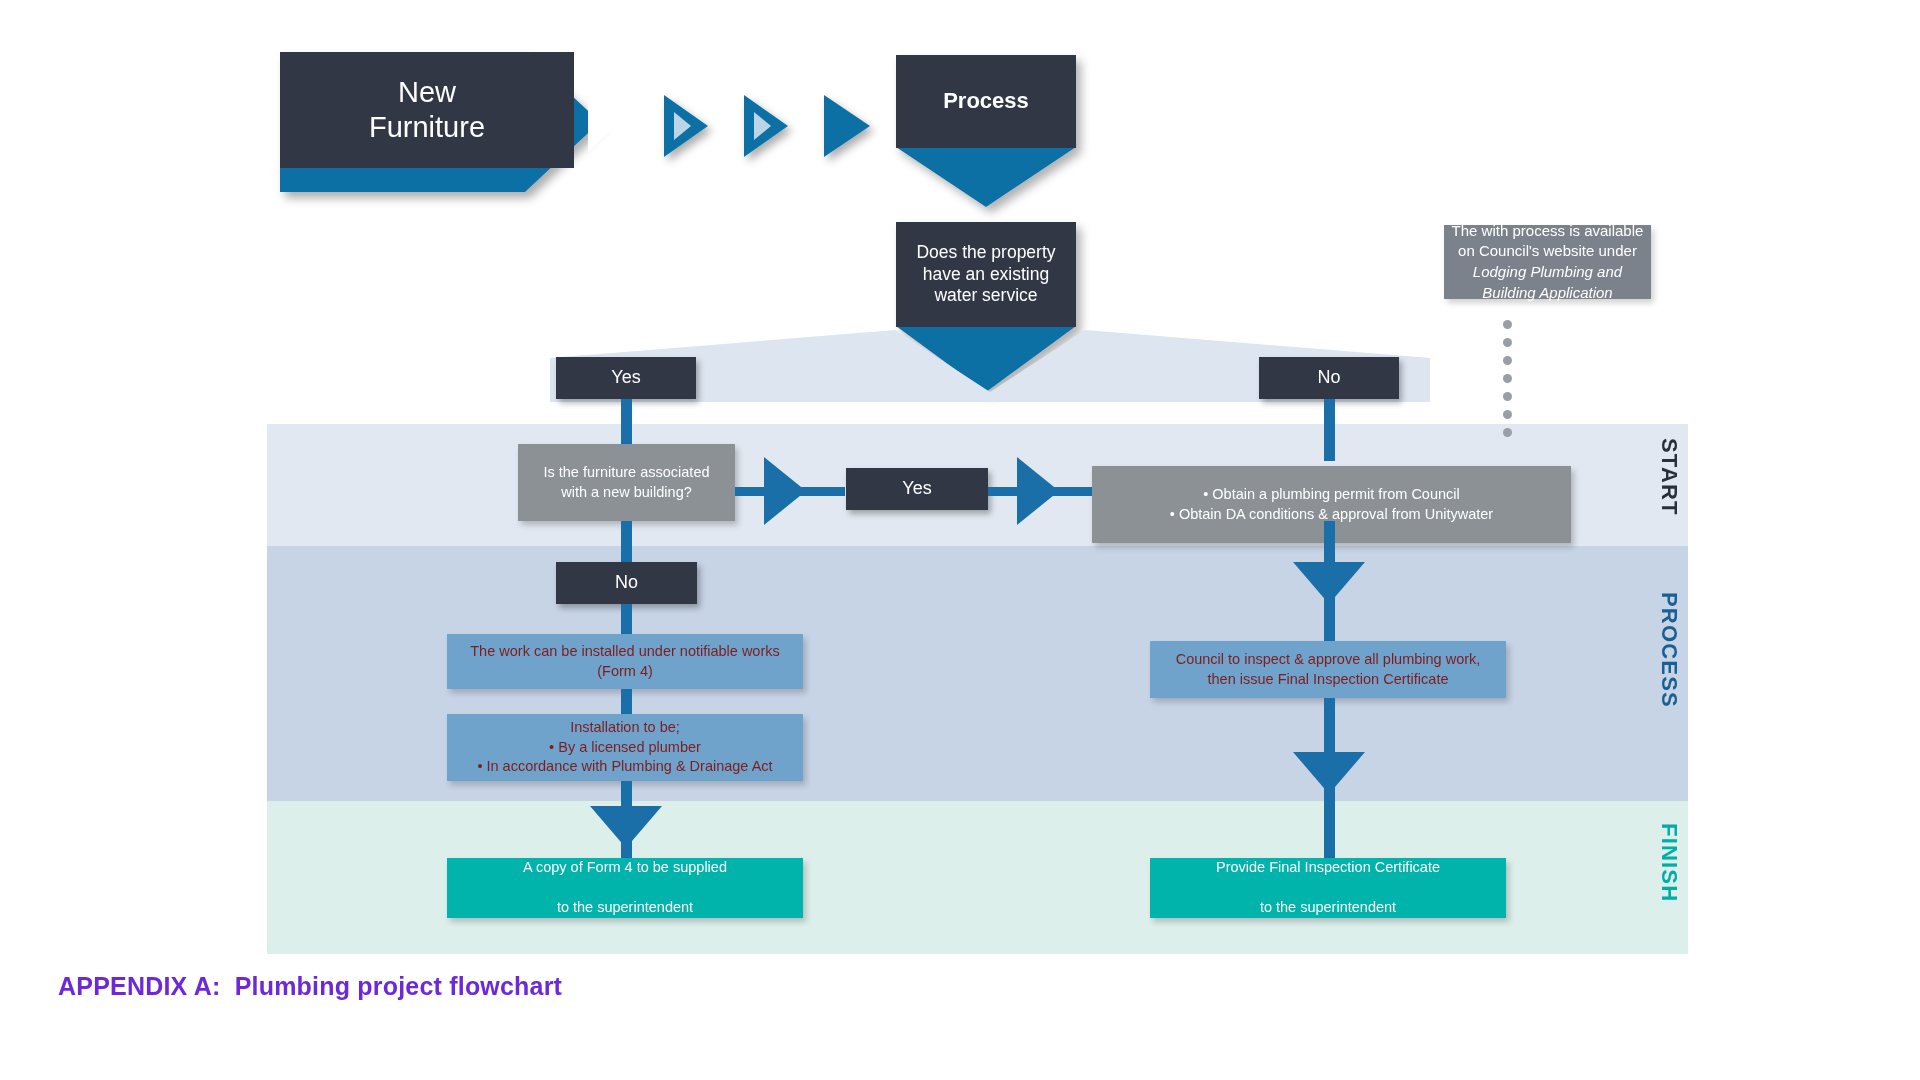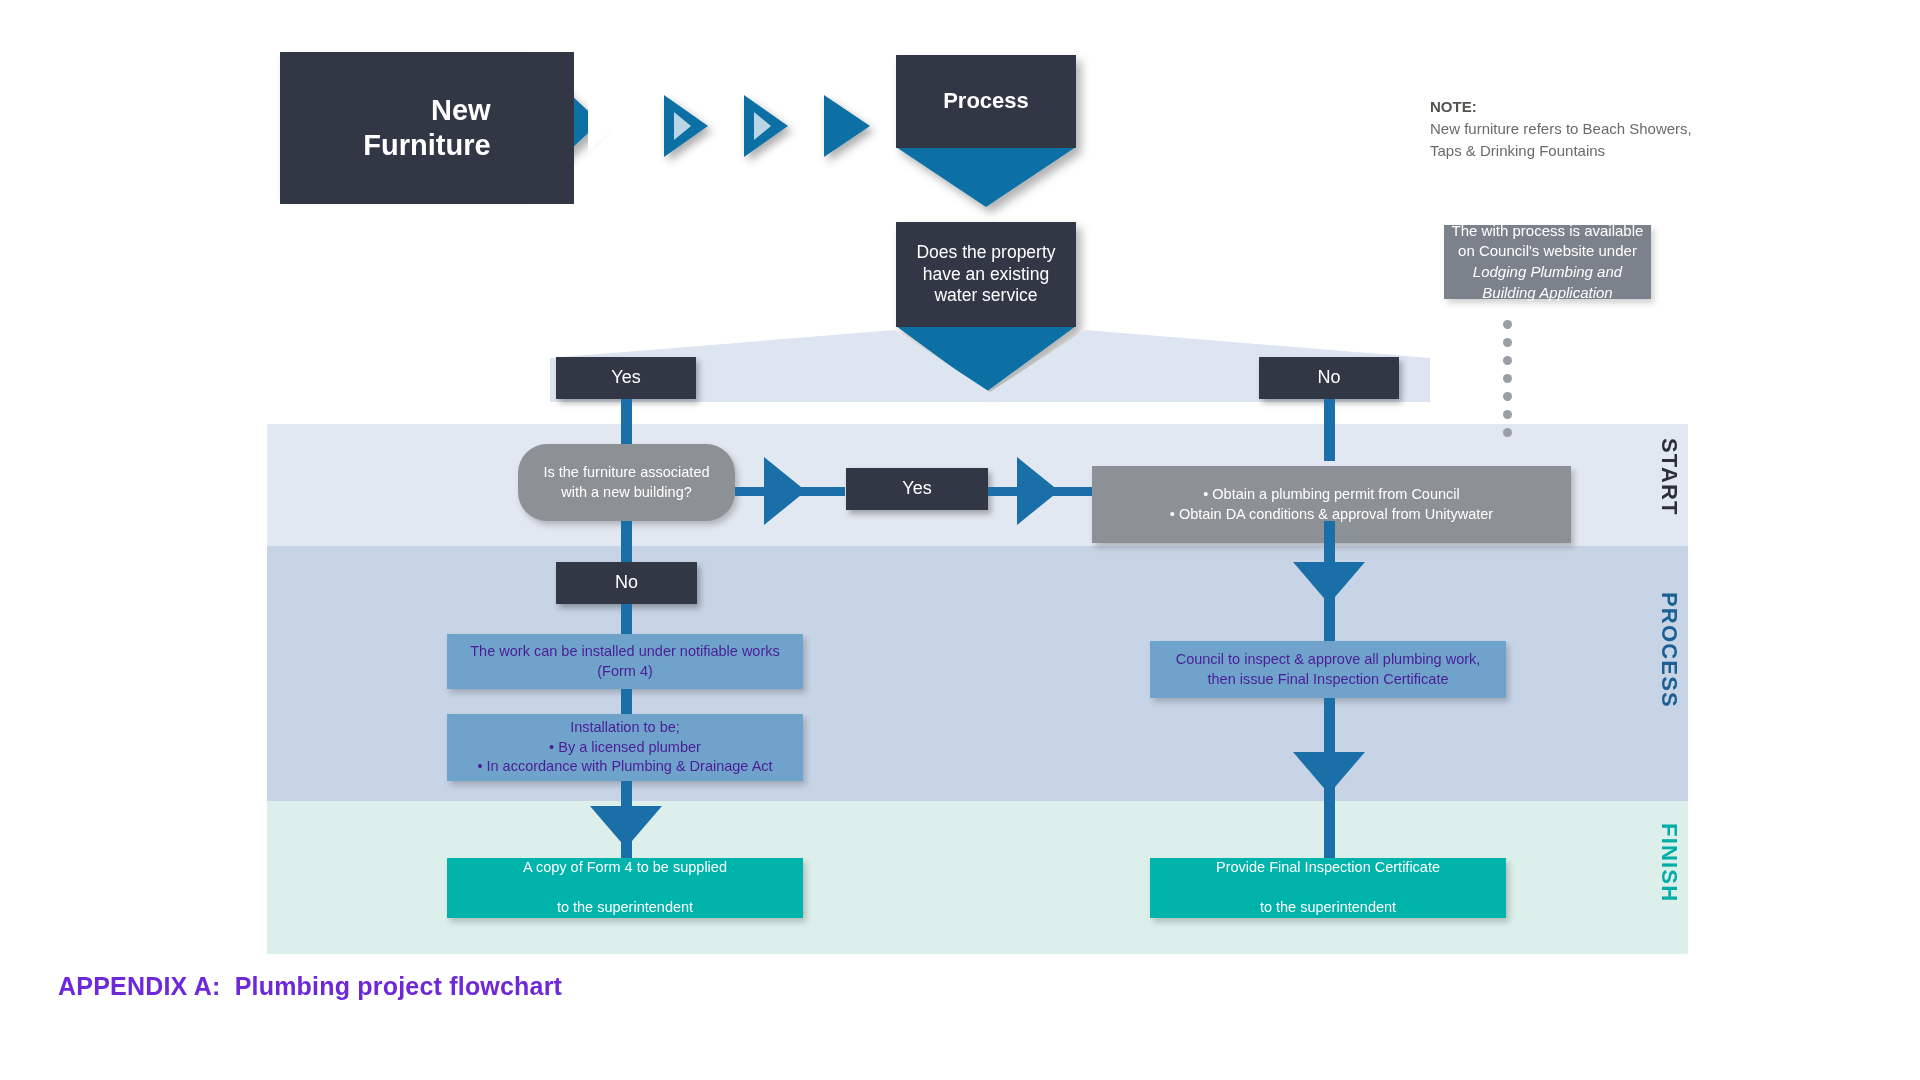--- a/index.html
+++ b/index.html
@@ -40,21 +40,21 @@
 
   
   .greybox{
     background:#8c9196;color:#ffffff;
     display:flex;align-items:center;justify-content:center;
     text-align:center;line-height:1.35;
     box-shadow:3px 4px 6px rgba(0,0,0,.22);
   }
   
   .bluebox{
-    background:#6fa3cc;color:#4c1d95;
+    background:#6fa3cc;color:#7f1d1d;
     display:flex;align-items:center;justify-content:center;
     text-align:center;line-height:1.35;
     box-shadow:3px 4px 6px rgba(0,0,0,.20);
   }
   
   .tealbox{
     background:#00b3ab;color:#ffffff;
     display:flex;align-items:center;justify-content:center;
     text-align:center;line-height:1.35;
     box-shadow:3px 4px 6px rgba(0,0,0,.20);
@@ -120,21 +120,21 @@
   </div>
 
   <svg class="abs" style="left:280px;top:52px;width:350px;height:140px;overflow:visible;">
     <defs>
       <filter id="sh1" x="-30%" y="-30%" width="180%" height="180%">
         <feDropShadow dx="5" dy="6" stdDeviation="5" flood-color="#000" flood-opacity="0.32"></feDropShadow>
       </filter>
     </defs>
     <polygon points="0,0 245,0 320,70 245,140 0,140" fill="#0c6fa4" filter="url(#sh1)"></polygon>
   </svg>
-  <div class="abs darkbox" style="left:280px;top:52px;width:294px;height:152px;font-size:29px;font-weight:bold;white-space:pre-line;box-shadow:none;text-align:right;">
+  <div class="abs darkbox" style="left:280px;top:52px;width:294px;height:116px;font-size:29px;font-weight:normal;white-space:pre-line;box-shadow:none;">
     <span>New
 Furniture</span>
   </div>
 
   <svg class="abs" style="left:588px;top:92px;width:34px;height:60px;overflow:visible;">
     <polygon points="0,0 32,30 0,60" fill="#ffffff"></polygon>
   </svg>
 
   <svg class="abs" style="left:664px;top:95px;width:46px;height:62px;overflow:visible;">
     <defs>
@@ -183,21 +183,21 @@
   <div class="abs darkbox plain" style="left:556px;top:357px;width:140px;height:42px;font-size:18px;">
     <span>Yes</span>
   </div>
   <div class="abs darkbox plain" style="left:1259px;top:357px;width:140px;height:42px;font-size:18px;">
     <span>No</span>
   </div>
 
   <div class="vline" style="left:621px;top:399px;height:62px;"></div>
   <div class="vline" style="left:1324px;top:399px;height:62px;"></div>
 
-  <div class="abs greybox" style="left:518px;top:444px;width:217px;height:77px;font-size:14.5px;white-space:pre-line;border-radius:29px;">
+  <div class="abs greybox" style="left:518px;top:444px;width:217px;height:77px;font-size:14.5px;white-space:pre-line;">
     <span>Is the furniture associated
 with a new building?</span>
   </div>
 
   <div class="hline" style="left:735px;top:487px;width:110px;"></div>
   <div class="arrow-right" style="left:764px;top:457px;"></div>
 
   <div class="abs darkbox plain" style="left:846px;top:468px;width:142px;height:42px;font-size:18px;">
     <span>Yes</span>
   </div>
@@ -246,25 +246,20 @@
   </div>
 
   <div class="vline" style="left:1324px;top:698px;height:160px;"></div>
   <div class="arrow-down" style="left:1293px;top:752px;"></div>
 
   <div class="abs tealbox" style="left:1150px;top:858px;width:356px;height:60px;font-size:14.5px;flex-direction:column;">
     <span>Provide Final Inspection Certificate</span>
     <span>to the superintendent</span>
   </div>
 
-  <div class="note" style="left:1430px;top:96px;width:300px;">
-    <b>NOTE:</b><br>
-    <span>New furniture refers to Beach Showers,</span><br>
-    <span>Taps &amp; Drinking Fountains</span>
-  </div>
 
   <div class="abs infobox" style="left:1444px;top:225px;width:207px;height:74px;flex-direction:column;">
     <span>The with process is available</span>
     <span>on Council's website under</span>
     <i>Lodging Plumbing and</i>
     <i>Building Application</i>
   </div>
 
   <div class="dotcol" style="left:1503px;top:320px;">
     <span class="dot"></span>

